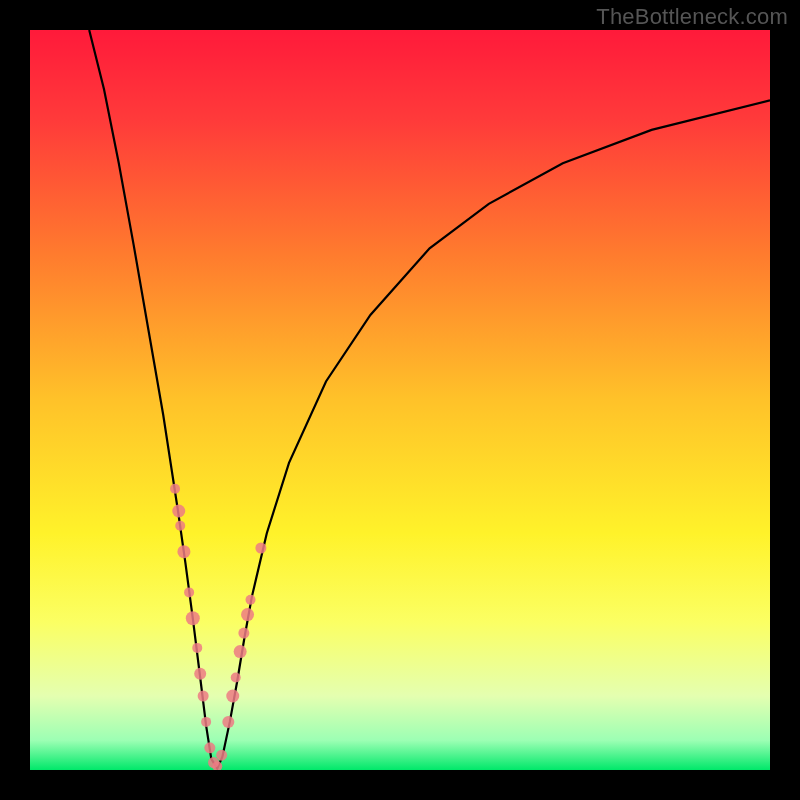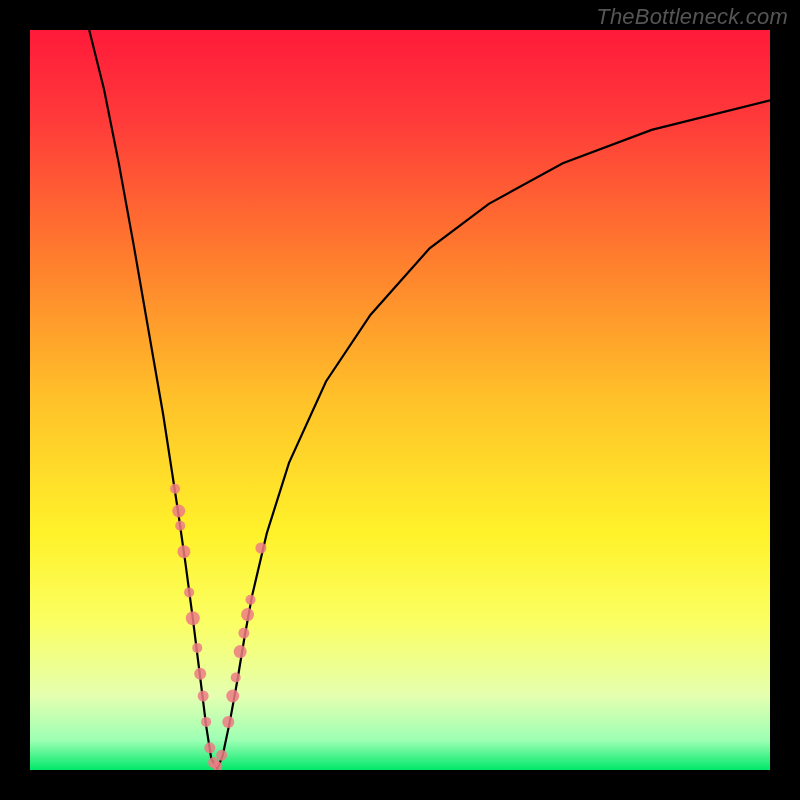--- a/index.html
+++ b/index.html
@@ -42,21 +42,20 @@
     height: 100%;
   }
   .watermark {
     position: absolute;
     top: 4px;
     right: 12px;
     color: #555;
     font-size: 22px;
     font-weight: 400;
     letter-spacing: 0.2px;
-    font-style: italic;
   }
 </style>
 </head>
 <body>
 
 <div class="frame">
 
   <div class="plot-area">
 
     <svg class="gradient-bg" viewBox="0 0 740 740" preserveAspectRatio="none">

